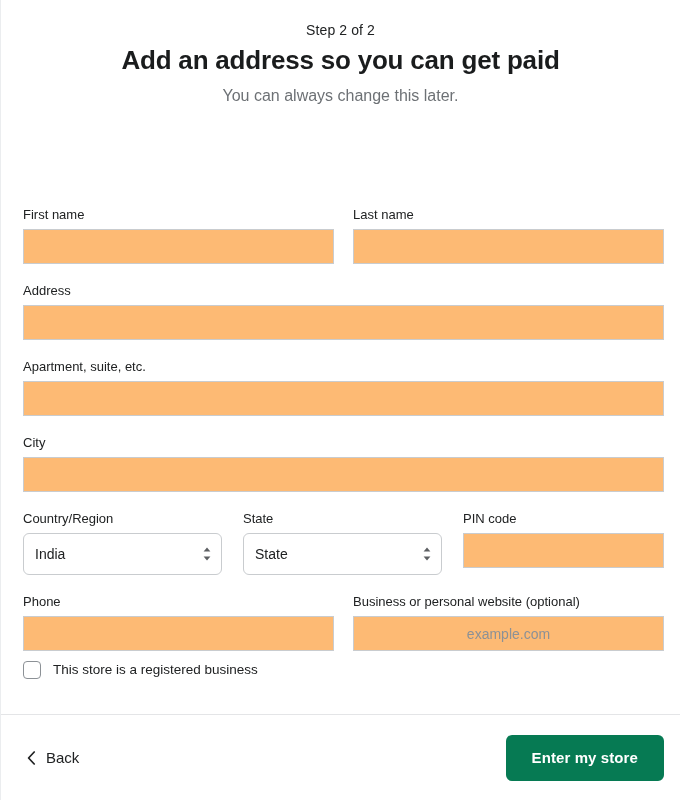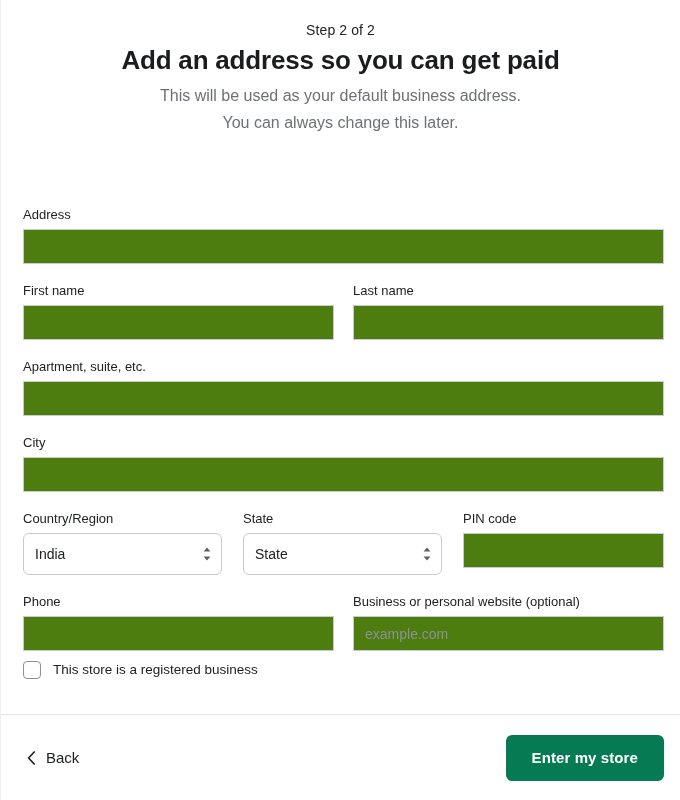--- a/index.html
+++ b/index.html
@@ -82,27 +82,28 @@
 
   .phone-left  { width: 311px; margin-right: 19px; }
   .phone-right { width: 311px; }
 
   .text-input {
     box-sizing: border-box;
     width: 100%;
     height: 35px;
     border: 1px solid #c9cccf;
     border-radius: 0;
-    background: #4d7c0f;
+    background: #fdba74;
     font-family: "Liberation Sans", sans-serif;
     font-size: 14px;
     color: #202223;
     padding: 0 11px;
     outline: none;
     display: block;
+    text-align: center;
   }
   .text-input::placeholder { color: #8c9196; }
 
   .select-wrap {
     position: relative;
     width: 100%;
   }
   .select-input {
     box-sizing: border-box;
     width: 100%;
@@ -213,40 +214,39 @@
   }
 </style>
 </head>
 <body>
 
 <div class="page">
 
   <div class="header">
     <div class="step-label">Step 2 of 2</div>
     <h1 class="page-title">Add an address so you can get paid</h1>
-    <div class="subtitle">This will be used as your default business address.</div>
     <div class="subtitle">You can always change this later.</div>
   </div>
 
   <div class="form">
 
     <div class="row">
+      <div class="col-half-left">
+        <label class="field-label">First name</label>
+        <input class="text-input" type="text" value="" style="">
+      </div>
+      <div class="col-half-right">
+        <label class="field-label">Last name</label>
+        <input class="text-input" type="text" value="" style="">
+      </div>
+    </div>
+
+    <div class="row">
       <div class="col-full">
         <label class="field-label">Address</label>
-        <input class="text-input" type="text" value="" style="">
-      </div>
-    </div>
-
-    <div class="row">
-      <div class="col-half-left">
-        <label class="field-label">First name</label>
-        <input class="text-input" type="text" value="" style="">
-      </div>
-      <div class="col-half-right">
-        <label class="field-label">Last name</label>
         <input class="text-input" type="text" value="" style="">
       </div>
     </div>
 
     <div class="row">
       <div class="col-full">
         <label class="field-label">Apartment, suite, etc.</label>
         <input class="text-input" type="text" value="" style="">
       </div>
     </div>

